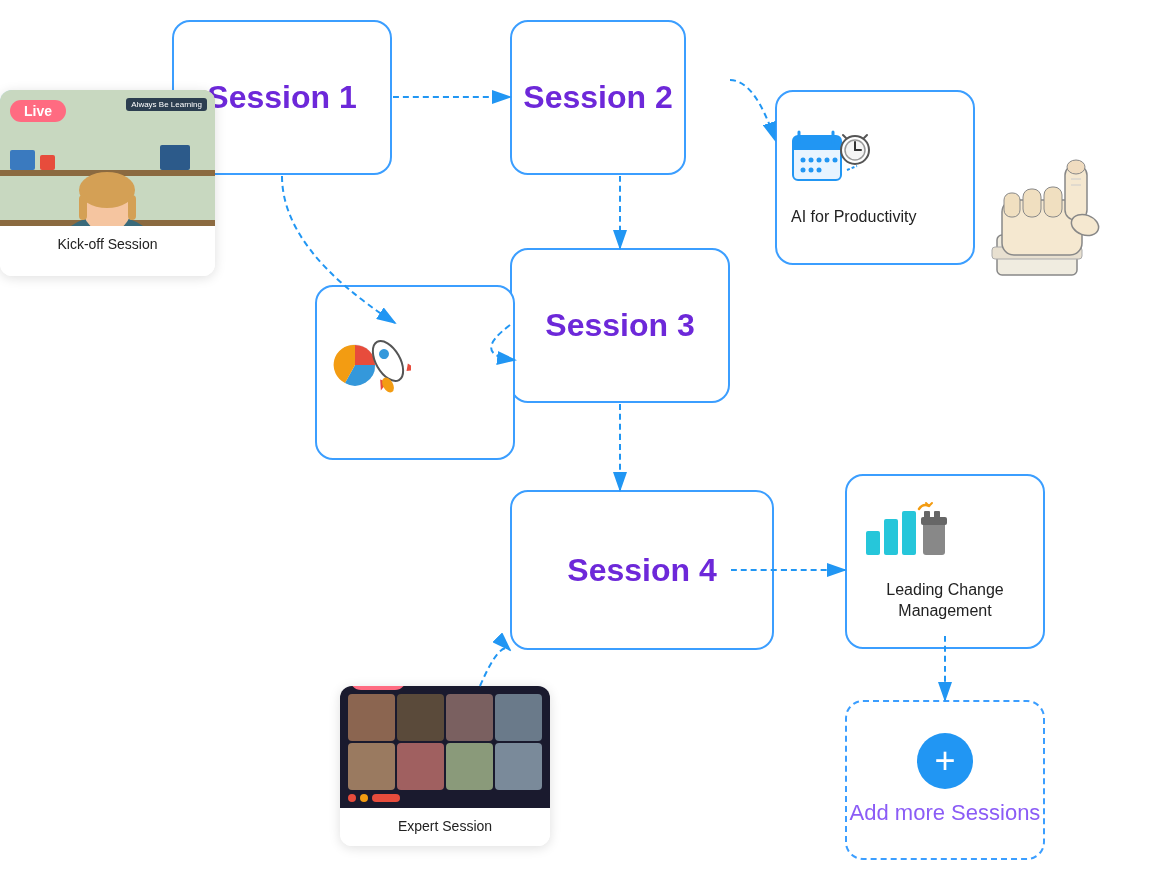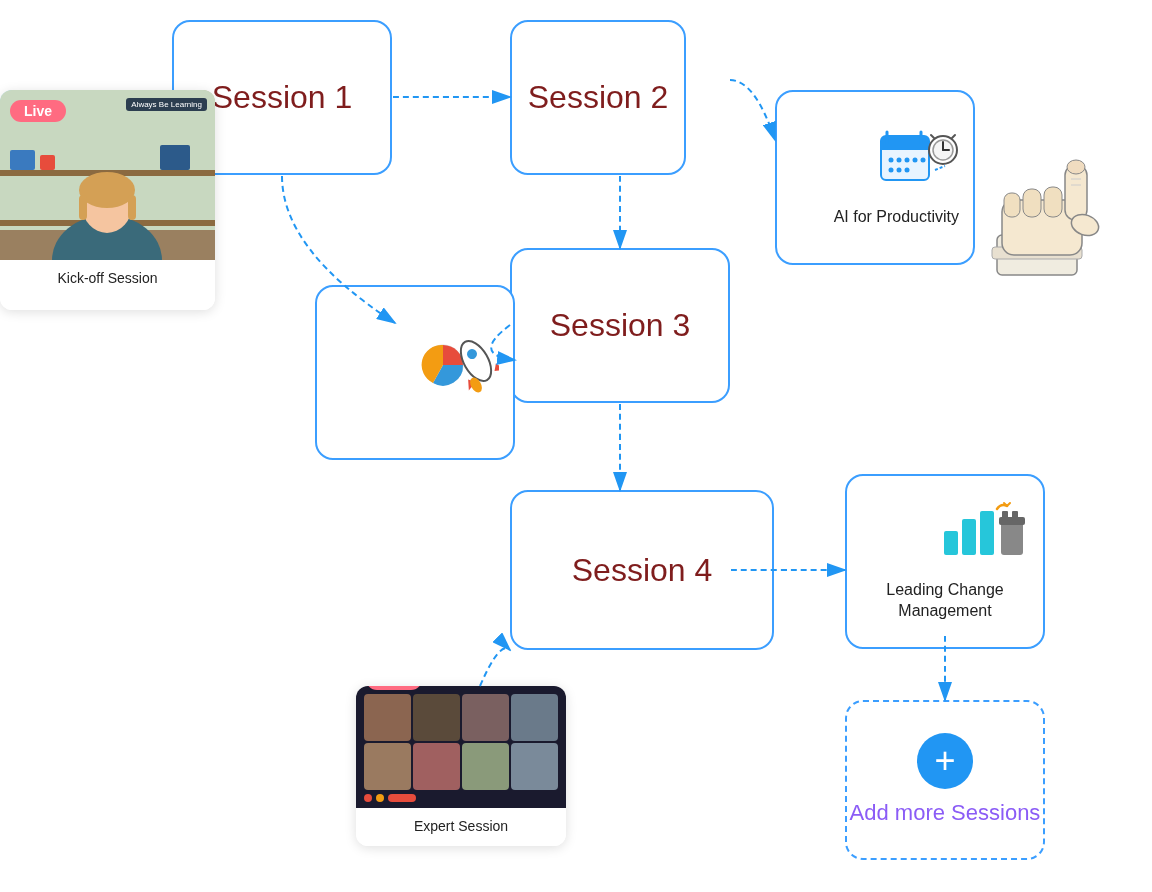--- a/index.html
+++ b/index.html
@@ -17,32 +17,32 @@
       border: 2.5px solid #3b9eff;
       border-radius: 18px;
       background: #fff;
       display: flex;
       align-items: center;
       justify-content: center;
     }
 
     .session-label {
       font-size: 32px;
-      font-weight: 400;
-      color: #7f1d1d;
+      font-weight: 700;
+      color: #6d28d9;
     }
 
     .content-box {
       position: absolute;
       border: 2.5px solid #3b9eff;
       border-radius: 18px;
       background: #fff;
       display: flex;
       flex-direction: column;
-      align-items: flex-end;
+      align-items: flex-start;
       justify-content: center;
       padding: 14px;
       text-align: center;
     }
 
     .content-box .icon-area {
       font-size: 48px;
       margin-bottom: 8px;
     }
 
@@ -71,21 +71,21 @@
       background: #ff6b81;
       color: #fff;
       font-size: 14px;
       font-weight: 700;
       padding: 3px 14px;
       border-radius: 20px;
       z-index: 2;
     }
     .kickoff-card .photo-area {
       width: 215px;
-      height: 170px;
+      height: 136px;
       background: linear-gradient(135deg, #a8d8ea 0%, #b8c8a0 50%, #d4a0a0 100%);
       position: relative;
       overflow: hidden;
     }
     .kickoff-label {
       font-size: 14px;
       font-weight: 500;
       color: #222;
       text-align: center;
       padding: 10px 0 24px;
@@ -347,21 +347,21 @@
       <ellipse cx="107" cy="115" rx="25" ry="28" fill="#f5c5a0"></ellipse>
 
       <ellipse cx="107" cy="100" rx="28" ry="18" fill="#d4a055"></ellipse>
       <rect x="79" y="105" width="8" height="25" rx="4" fill="#d4a055"></rect>
       <rect x="128" y="105" width="8" height="25" rx="4" fill="#d4a055"></rect>
     </svg>
   </div>
   <div class="kickoff-label">Kick-off Session</div>
 </div>
 
-<div class="expert-card" style="position:absolute;left:340px;top:686px;margin-left:16px;">
+<div class="expert-card" style="position:absolute;left:340px;top:686px;">
   <div class="live-badge">Live</div>
   <div class="expert-grid">
     <div class="expert-face"></div>
     <div class="expert-face"></div>
     <div class="expert-face"></div>
     <div class="expert-face"></div>
     <div class="expert-face"></div>
     <div class="expert-face"></div>
     <div class="expert-face"></div>
     <div class="expert-face"></div>

